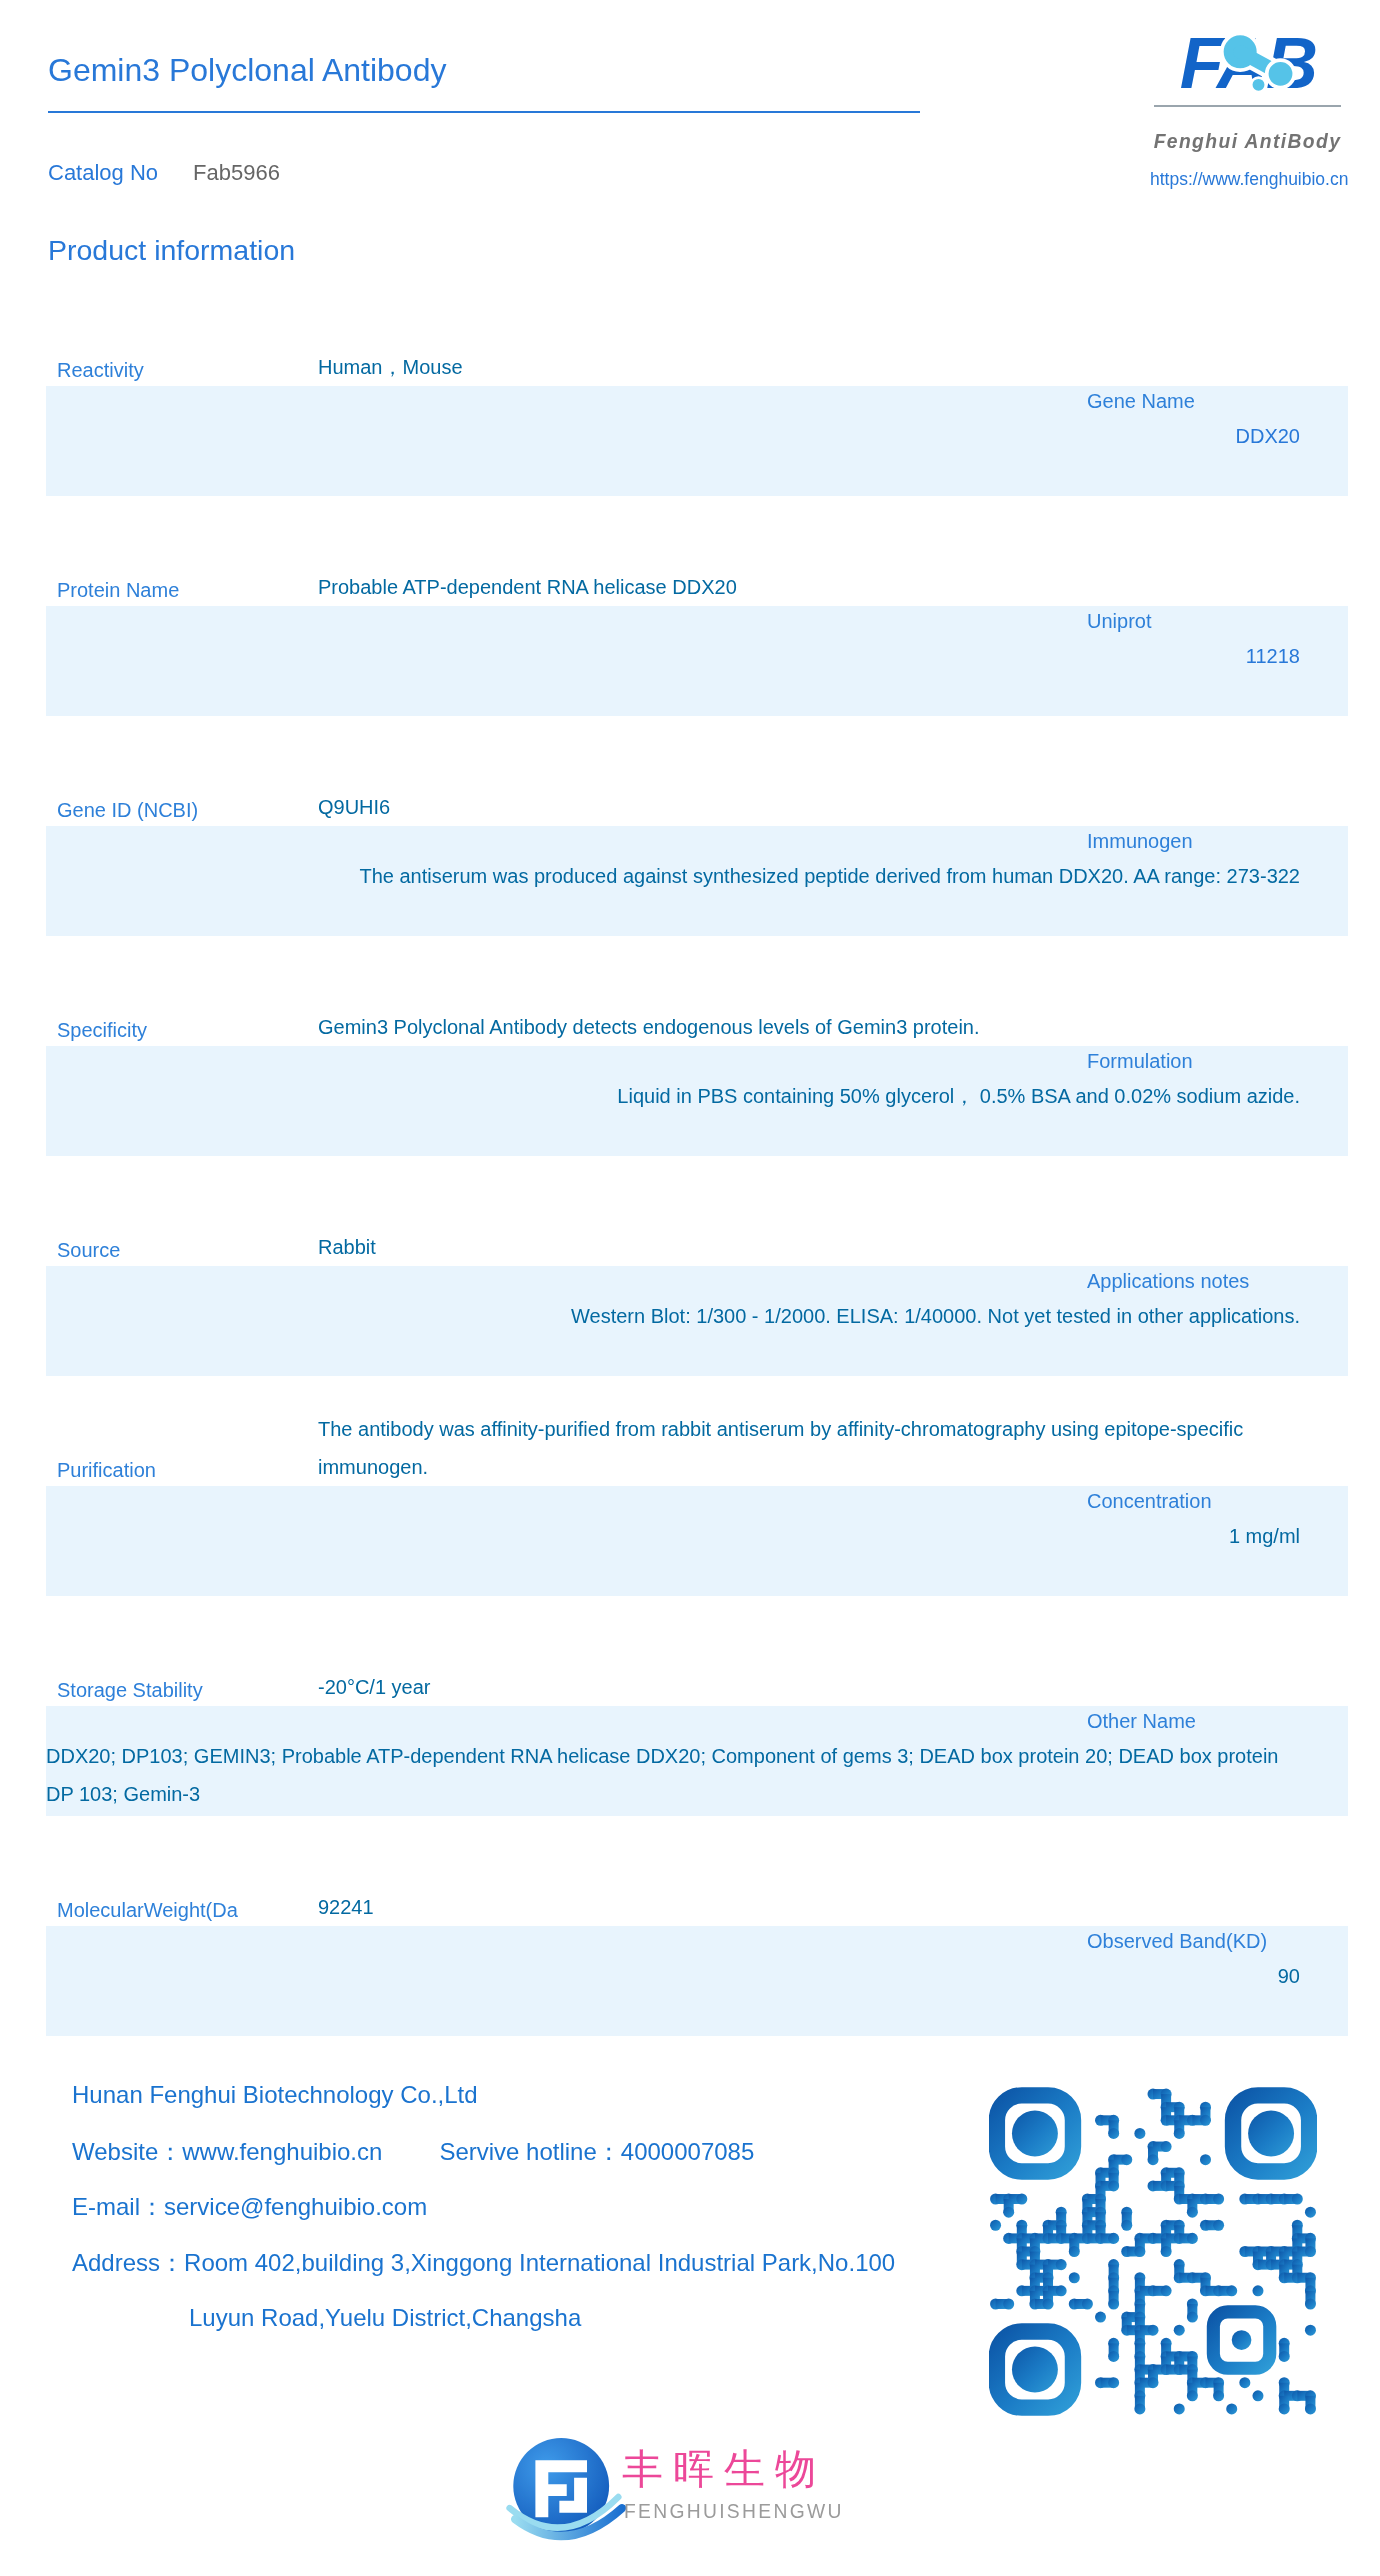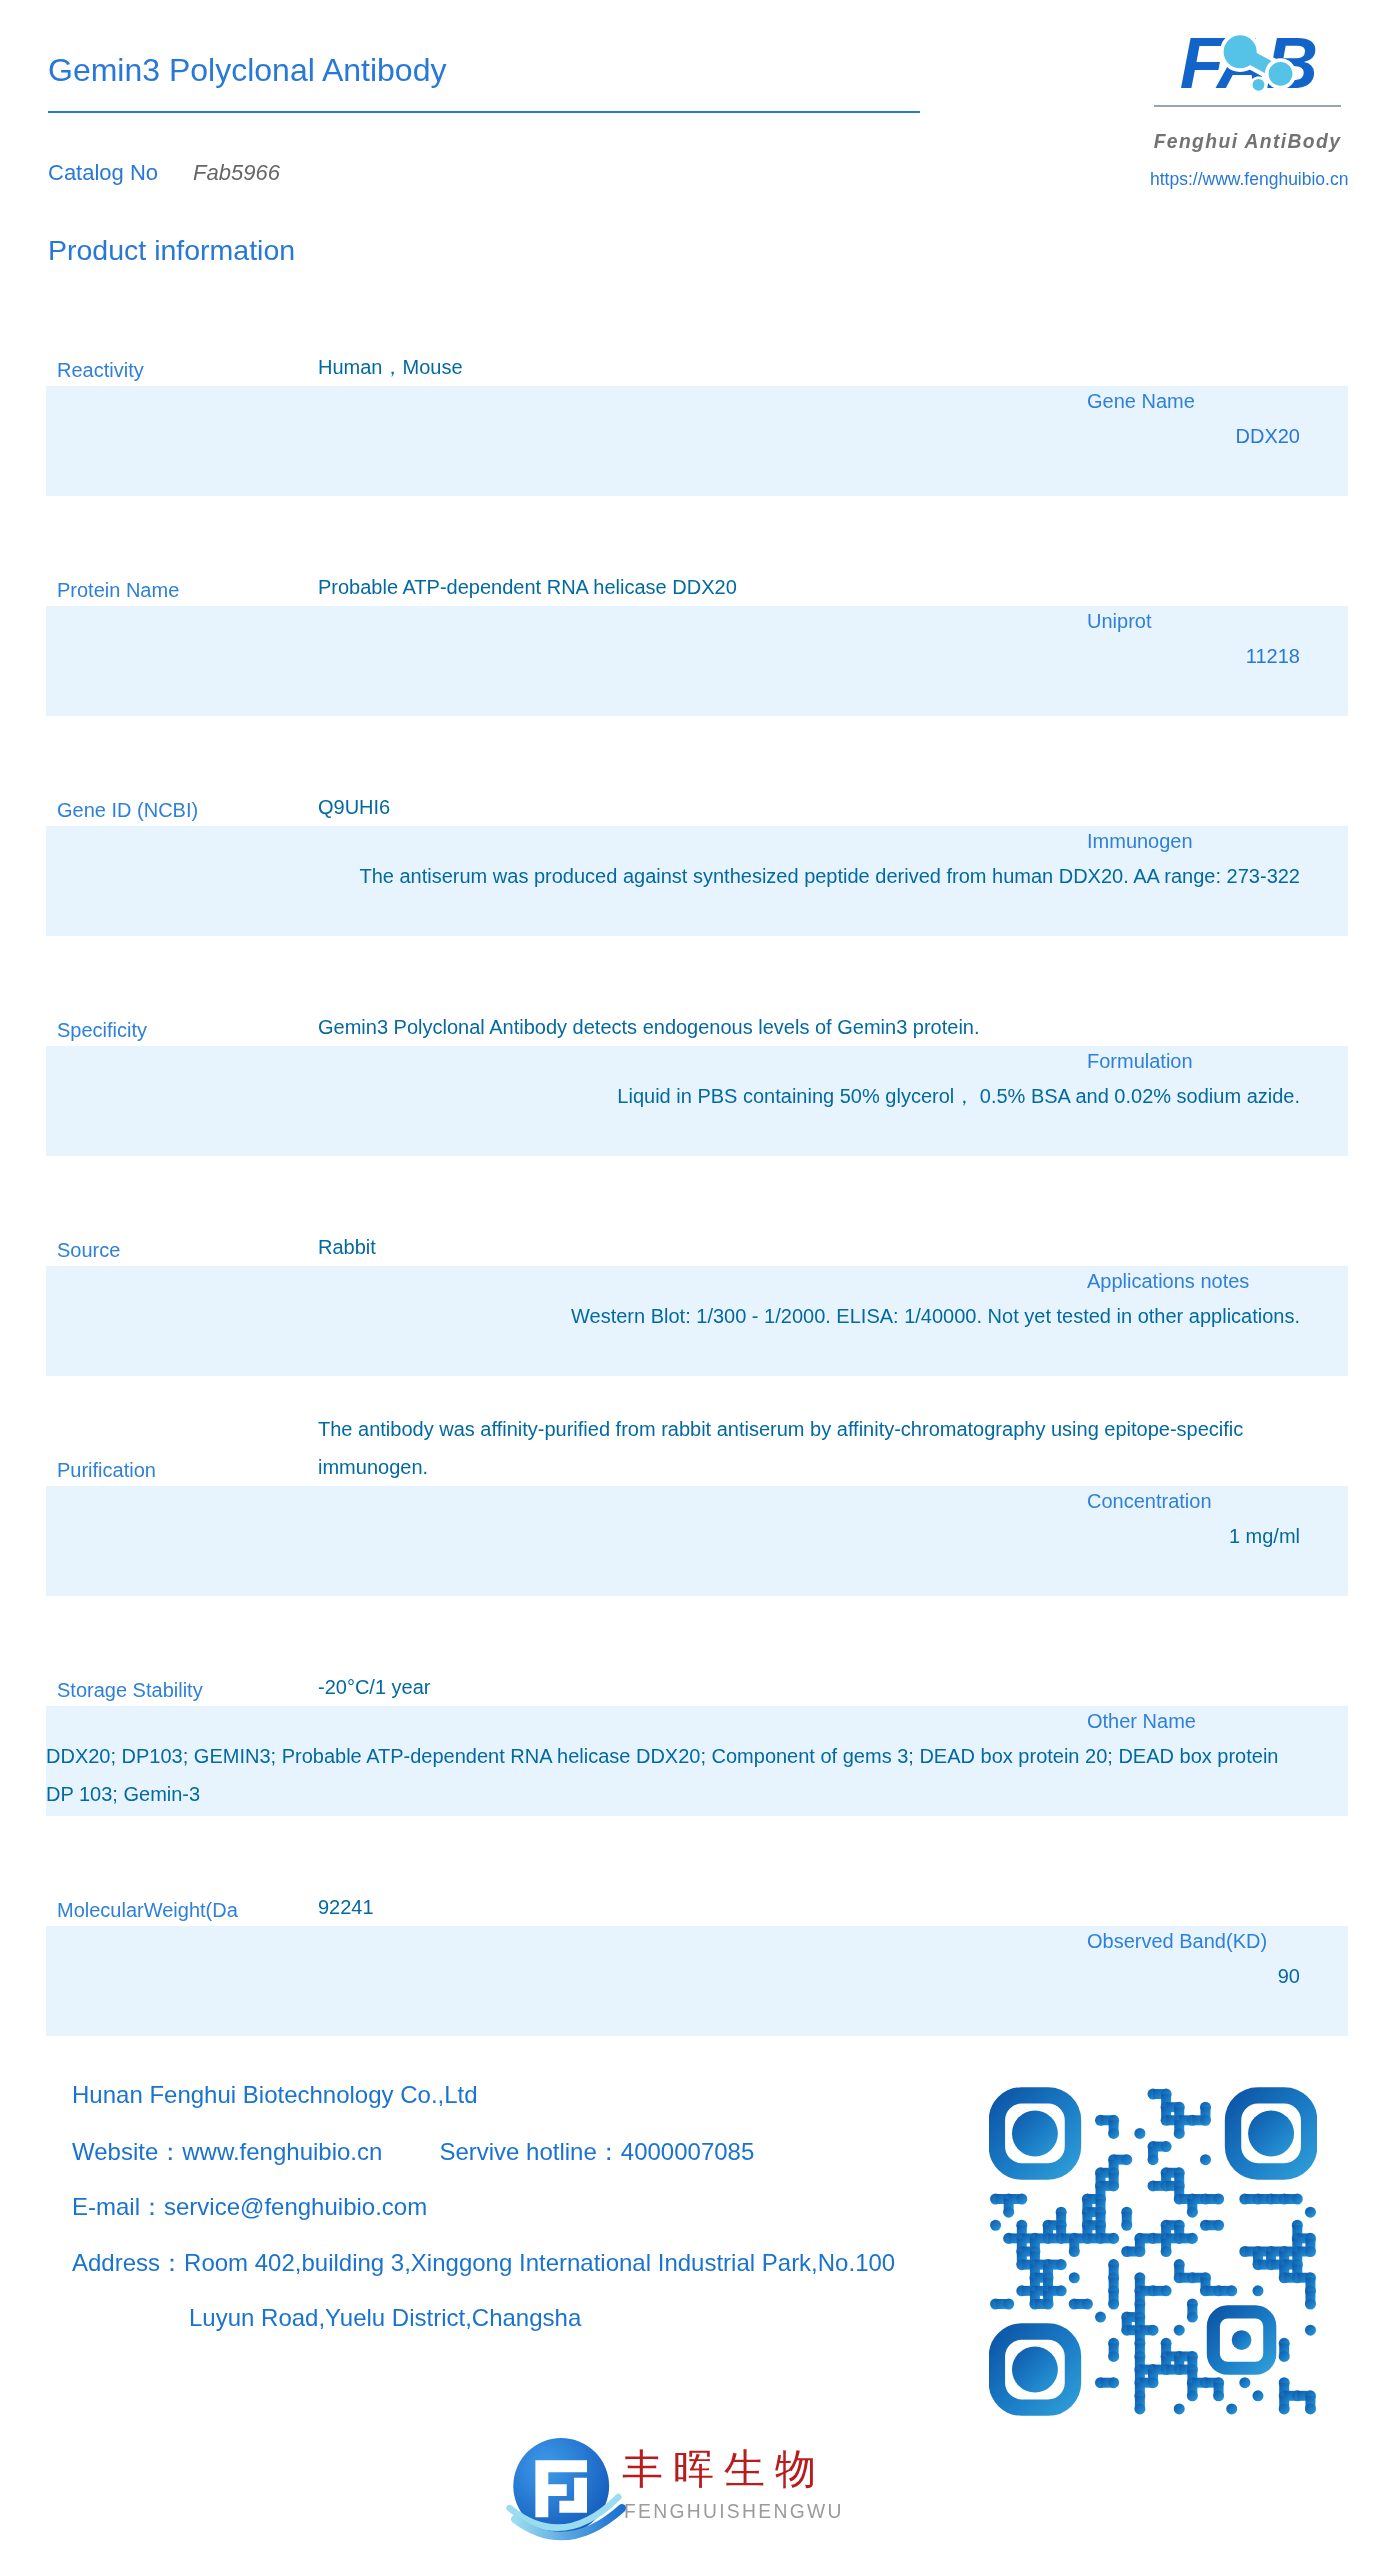--- a/index.html
+++ b/index.html
@@ -4,21 +4,21 @@
 <style>
   * { margin:0; padding:0; box-sizing:border-box; }
   html,body { background:#ffffff; font-family:"Liberation Sans", sans-serif; }
   .page { position:relative; width:1380px; height:2576px; background:#fff; overflow:hidden; }
 
   
   .page-title { position:absolute; left:48px; top:52px; font-size:32px; font-weight:400; color:#2878d8; }
   .title-underline { position:absolute; left:48px; top:111px; width:872px; height:1.8px; background:#2878d8; }
   .catalog-row { position:absolute; left:48px; top:160px; font-size:22px; white-space:nowrap; }
   .catalog-label { color:#2878d8; }
-  .catalog-value { color:#666666; margin-left:35px;font-style:italic; }
+  .catalog-value { color:#666666; margin-left:35px; }
 
   
   .logo-block { position:absolute; left:1150px; top:26px; width:195px; text-align:center; }
   .fab-wrap { position:relative; height:77px; }
   .fab-text { font-size:72px; line-height:74px; font-weight:bold; font-style:italic;
               color:#1264c8; letter-spacing:-2.8px; }
   .molecule-svg { position:absolute; left:48px; top:1.8px; pointer-events:none; }
   .logo-divider { margin:1.8px 3.7px 0 3.7px; height:1.8px; background:#9aa5ad; }
   .logo-brand { margin-top:24px; font-size:19.3px; font-weight:bold; font-style:italic;
                 color:#737373; letter-spacing:1.4px; white-space:nowrap; }
@@ -44,21 +44,21 @@
   .f-addr     { left:72px;  top:2247px; }
   .f-addr2    { left:189px; top:2304px; }
   .hotline-group { margin-left:57px; }
 
   
   .qr-box { position:absolute; left:989px; top:2085px; width:328px; height:333px; }
 
   
   .bottom-logo { position:absolute; left:504px; top:2427px; width:405px; height:129px; }
   .bl-svg { position:absolute; left:0; top:0; }
-  .bl-cn { position:absolute; left:118px; top:14.7px; font-size:41px; color:#b91c1c;
+  .bl-cn { position:absolute; left:118px; top:14.7px; font-size:41px; color:#ec4899;
            letter-spacing:10px; font-weight:500;
            font-family:"DejaVu Sans","Liberation Sans",sans-serif; white-space:nowrap;text-align:center; }
   .bl-en { position:absolute; left:120px; top:74px; font-size:19.3px; color:#9b9b9b;
            letter-spacing:2.3px; white-space:nowrap; }
 </style>
 </head>
 <body>
 
 <div class="page">
 

